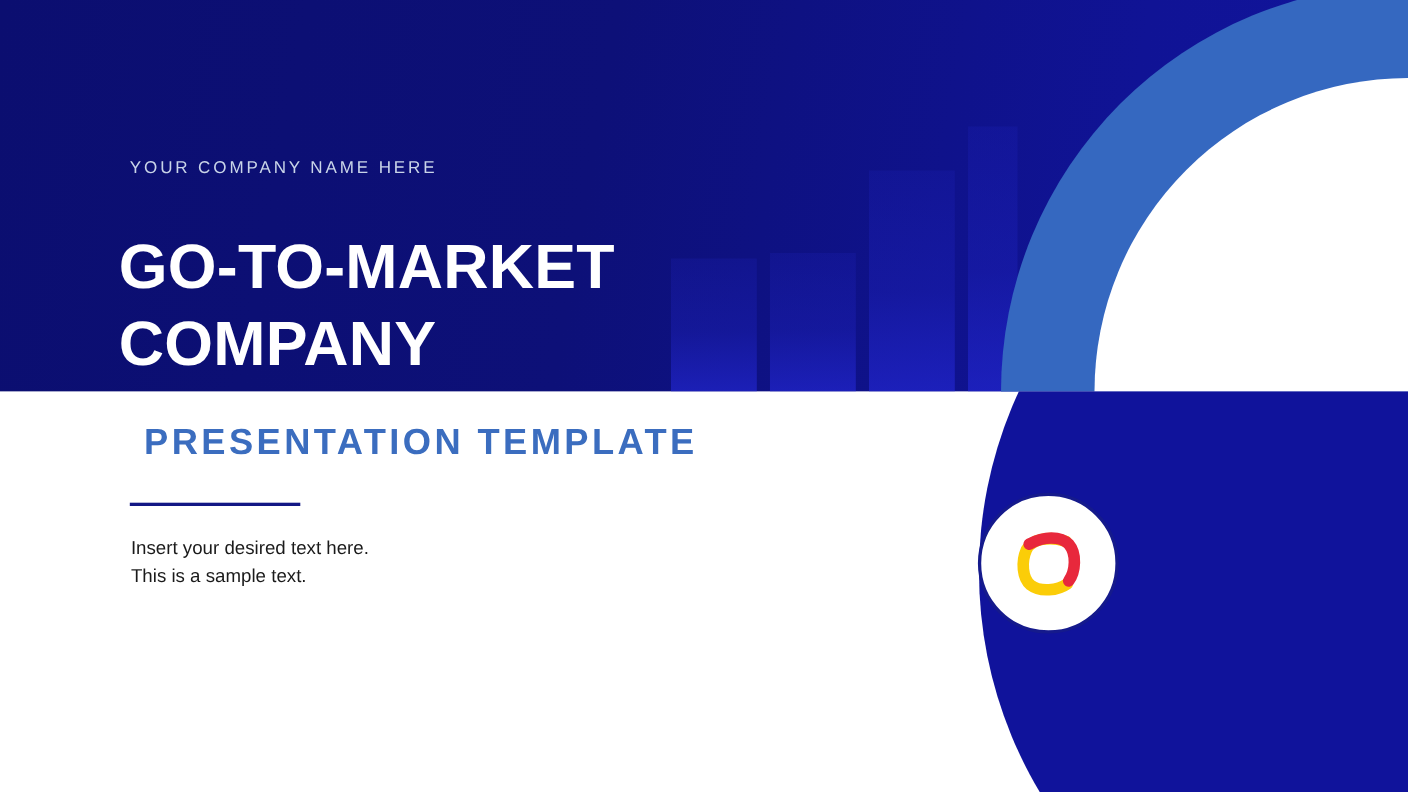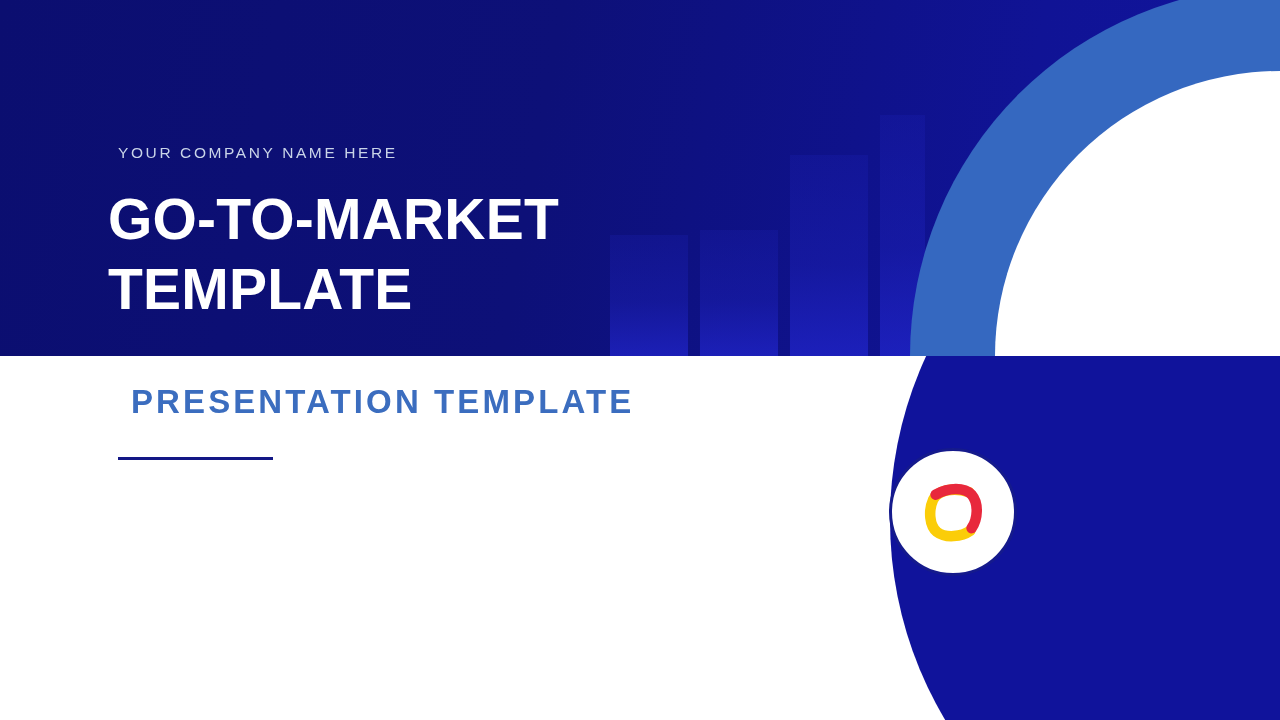--- a/index.html
+++ b/index.html
@@ -127,21 +127,21 @@
     top: 144px;
     font-size: 15.5px;
     letter-spacing: 2.6px;
     color: #c9d4e8;
     font-weight: 400;
     white-space: nowrap;
   }
   .title {
     position: absolute;
     left: 108px;
-    top: 184px;
+    top: 208px;
     width: 620px;
     font-size: 57px;
     line-height: 70px;
     font-weight: bold;
     color: #ffffff;
     letter-spacing: 0.2px;
   }
   .title .line { display: block; }
 
   .subheading {
@@ -196,27 +196,31 @@
   <div class="clip-bottom">
     <div class="clip-bottom-inner">
       <div class="disc-bottomright"></div>
     </div>
   </div>
 
   <div class="eyebrow">YOUR COMPANY NAME HERE</div>
 
   <div class="title">
     <span class="line">GO-TO-MARKET</span>
-    <span class="line">TEMPLATE</span>
+    <span class="line">COMPANY</span>
   </div>
 
   <div class="subheading">PRESENTATION TEMPLATE</div>
 
   <div class="accent-rule"></div>
 
+  <div class="body-text">
+    <span class="line">Insert your desired text here.</span>
+    <span class="line">This is a sample text.</span>
+  </div>
 
   <div class="logo-badge">
     <svg class="logo-mark" viewBox="0 0 100 100">
 
       <path d="M76 18 C52 10, 26 14, 18 30 C10 48, 12 72, 24 82 C38 93, 64 90, 78 80" fill="none" stroke="#fbcd08" stroke-width="17" stroke-linecap="round"></path>
 
       <path d="M22 22 C44 10, 68 10, 80 22 C92 36, 90 62, 80 76" fill="none" stroke="#e8283c" stroke-width="17" stroke-linecap="round"></path>
     </svg>
   </div>
 

